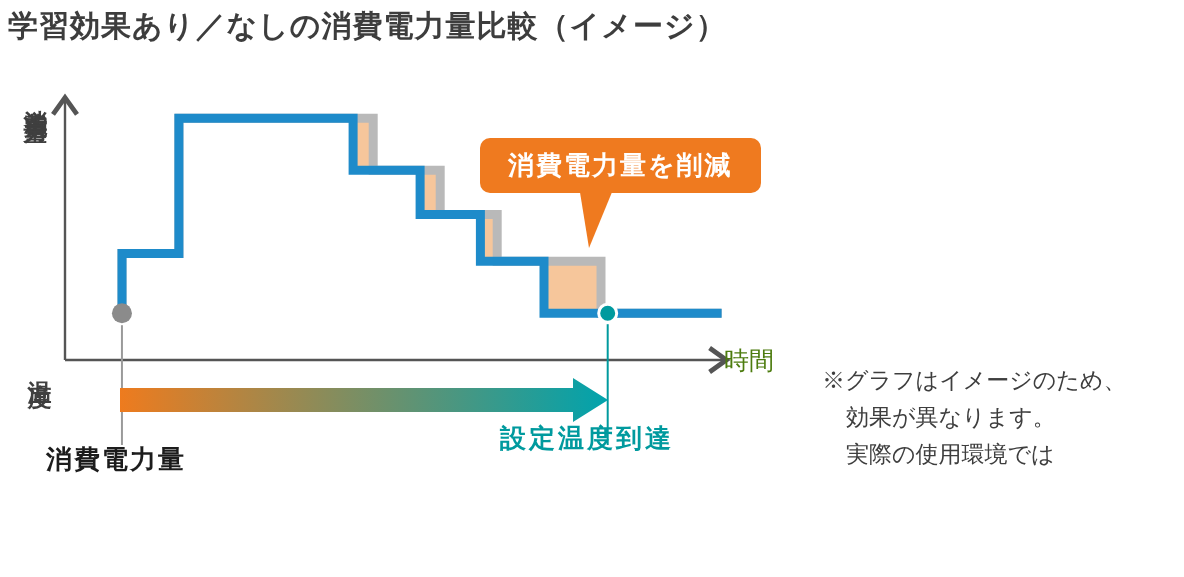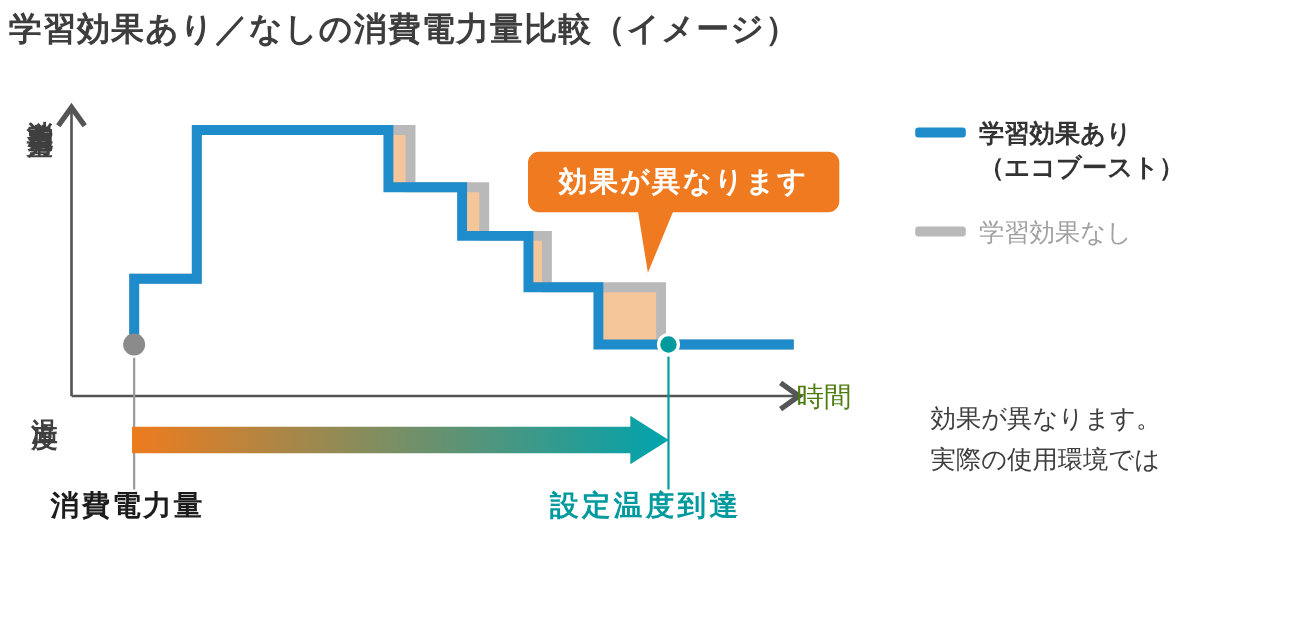--- a/index.html
+++ b/index.html
@@ -15,21 +15,21 @@
   body{font-family:"Liberation Sans", sans-serif;color:var(--text);}
   .canvas{position:relative;width:1184px;height:577px;overflow:hidden;background:#ffffff;}
   .canvas > svg{position:absolute;left:0;top:0;}
   .abs{position:absolute;white-space:nowrap;}
   .page-title{left:8px;top:6px;font-size:30px;font-weight:bold;color:#3d3d3d;letter-spacing:1px;}
   .vtext{writing-mode:vertical-rl;text-orientation:upright;letter-spacing:3px;font-size:24px;font-weight:600;color:#3f3f3f;line-height:1.1;}
   .y-label{left:22px;top:90px;}
   .temp-label{left:26px;top:362px;}
   .x-label{left:724px;top:344px;font-size:25px;color:#4d7c0f;}
   .start-label{left:46px;top:442px;font-size:26px;font-weight:bold;color:#1c1c1c;letter-spacing:2px;}
-  .end-label{left:500px;top:442px;font-size:26px;font-weight:bold;color:var(--teal);letter-spacing:3px;}
+  .end-label{left:500px;top:421px;font-size:26px;font-weight:bold;color:var(--teal);letter-spacing:3px;}
   .callout{left:480px;top:138px;background:var(--orange);color:#ffffff;font-size:26px;font-weight:bold;
            padding:10px 28px;border-radius:10px;letter-spacing:2px;}
   .legend{left:832px;top:106px;}
   .legend-row{display:flex;align-items:flex-start;margin-bottom:28px;}
   .swatch{display:inline-block;width:46px;height:9px;border-radius:3px;margin-top:10px;margin-right:12px;flex:0 0 auto;}
   .swatch-blue{background:var(--blue);}
   .swatch-gray{background:var(--gray-line);}
   .legend-text{font-size:23px;line-height:31px;}
   .legend-text.bold{font-weight:bold;color:#333333;}
   .legend-text.muted{color:#a0a0a0;}
@@ -75,36 +75,22 @@
 
   <div class="abs page-title">学習効果あり／なしの消費電力量比較（イメージ）</div>
 
   <div class="abs vtext y-label">消費電力量</div>
   <div class="abs x-label">時間</div>
   <div class="abs vtext temp-label">温度</div>
 
   <div class="abs start-label">消費電力量</div>
   <div class="abs end-label">設定温度到達</div>
 
-  <div class="abs callout">効果が異なります</div>
+  <div class="abs callout">消費電力量を削減</div>
 
-  <div class="abs legend">
-    <div class="legend-row">
-      <span class="swatch swatch-blue"></span>
-      <div class="legend-text bold">
-        <div>学習効果あり</div>
-        <div>（エコブースト）</div>
-      </div>
-    </div>
-    <div class="legend-row">
-      <span class="swatch swatch-gray"></span>
-      <div class="legend-text muted">
-        <div>学習効果なし</div>
-      </div>
-    </div>
-  </div>
 
   <div class="abs note">
+    <div>※グラフはイメージのため、</div>
     <div class="indent">効果が異なります。</div>
     <div class="indent">実際の使用環境では</div>
   </div>
 
 </div>
 
 </body></html>

